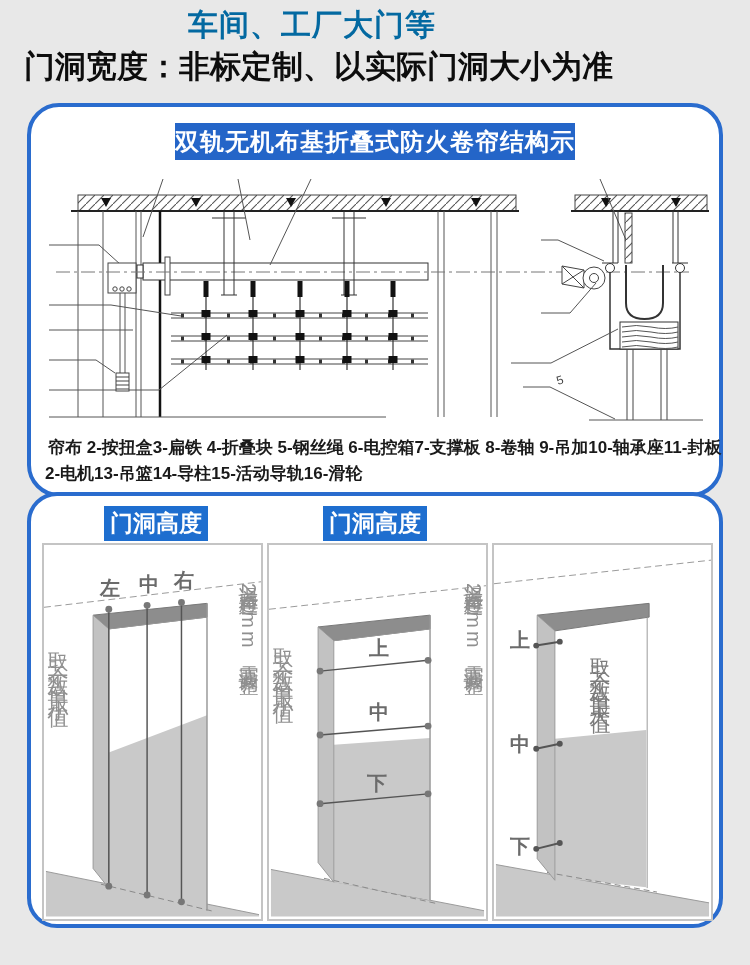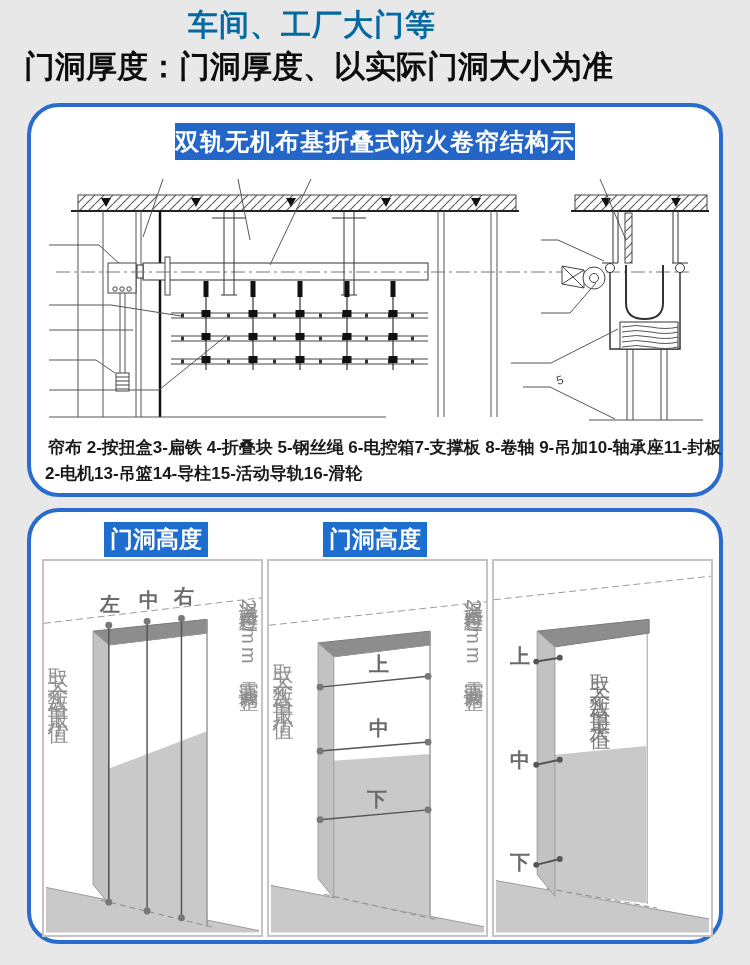--- a/index.html
+++ b/index.html
@@ -6,21 +6,21 @@
   body{
     width:750px;height:965px;position:relative;overflow:hidden;
     background:#e8e8e8;
     font-family:"Liberation Sans","DejaVu Sans",sans-serif;
   }
   .hdr1{position:absolute;left:188px;top:5px;font-size:30px;font-weight:600;color:#0369a1;letter-spacing:1px;}
   .hdr2{position:absolute;left:24px;top:46px;font-size:31px;font-weight:700;color:#0d0d0d;}
   .hdr2 .b{font-weight:800;}
   .card{position:absolute;left:27px;width:688px;background:#fff;border:4px solid #2a6cce;border-radius:32px;}
   .card1{top:103px;height:386px;}
-  .card2{top:508px;height:428px;}
+  .card2{top:492px;height:428px;border-radius:30px;}
   .title-badge{position:absolute;left:144px;top:16px;width:400px;height:37px;background:#2465c8;color:#fff;
     font-size:24px;font-weight:700;text-align:center;line-height:37px;letter-spacing:1px;}
   .diagram{position:absolute;left:10px;top:70px;width:668px;height:250px;}
   .caption{position:absolute;left:0;top:328px;width:100%;font-size:17px;font-weight:600;color:#1a1a1a;line-height:26px;white-space:nowrap;}
   .cap1{padding-left:17px;}
   .cap2{padding-left:7px;margin-left:7px;}
   .m-badge{position:absolute;top:10px;width:104px;height:35px;background:#1e6ecf;color:#fff;font-size:23px;font-weight:700;
     text-align:center;line-height:35px;}
   .mb1{left:73px;}.mb2{left:292px;}.mb3{left:505px;}
   .m-panel{position:absolute;top:47px;width:217px;height:374px;border:2px solid #c4c4c4;background:#fff;}
@@ -28,21 +28,21 @@
   .m-panel svg{position:absolute;left:0;top:0;width:217px;height:374px;}
   .mark{position:absolute;font-size:20px;color:#6b6b6b;font-weight:600;line-height:1;}
   .vtext{position:absolute;writing-mode:vertical-rl;text-orientation:mixed;color:#909090;font-size:21px;letter-spacing:8px;line-height:1;}
   .vtext.small{font-size:20px;letter-spacing:3px;color:#8f8f8f;}
   .vtext.inner{color:#7c7c7c;}
 </style>
 </head>
 <body>
 
 <div class="hdr1">车间、工厂大门等</div>
-<div class="hdr2"><span class="b">门洞厚度：</span><span>门洞厚度、以实际门洞大小为准</span></div>
+<div class="hdr2"><span class="b">门洞宽度：</span><span>非标定制、以实际门洞大小为准</span></div>
 
 <section class="card card1">
   <div class="title-badge">双轨无机布基折叠式防火卷帘结构示意图</div>
 
   <svg class="diagram" viewBox="0 0 668 250">
     <defs>
       <pattern id="hat" width="9" height="9" patternUnits="userSpaceOnUse">
         <path d="M0 9 L9 0" stroke="#555" stroke-width="1.1"></path>
       </pattern>
       <g id="fcol">

